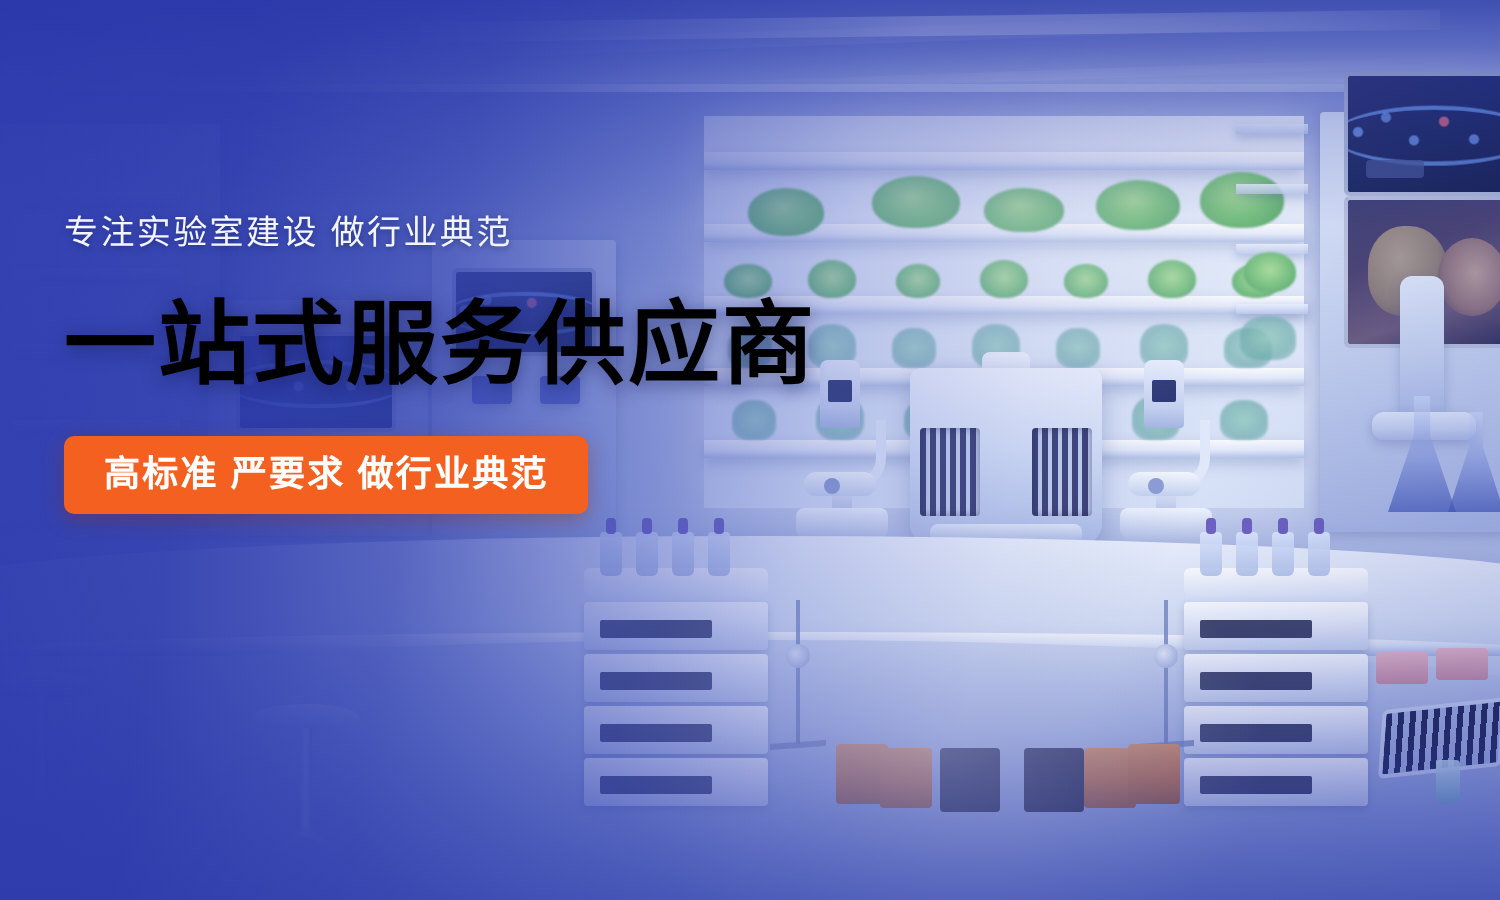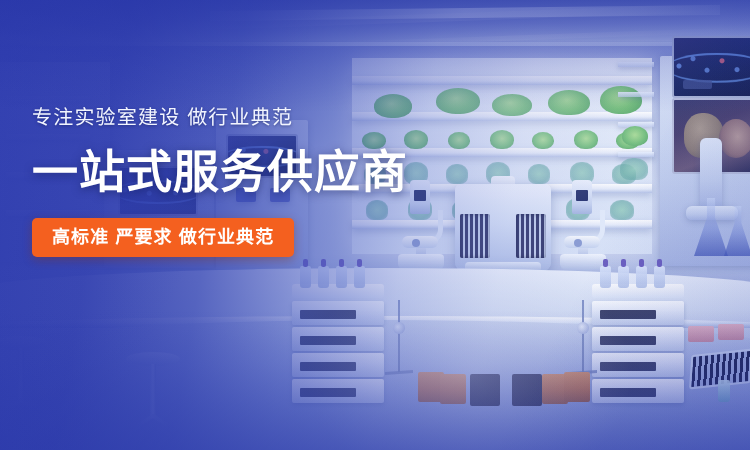--- a/index.html
+++ b/index.html
@@ -365,21 +365,21 @@
 
   
   .content {
     position: absolute;
     left: 32px;
     top: 104px;
     width: 420px;
     z-index: 40;
   }
   .tagline {
-    font-size: 20px;
+    font-size: 17px;
     line-height: 26px;
     letter-spacing: 1.2px;
     color: #f2f5ff;
     font-weight: 400;
     margin: 0 0 16px 0;
     text-shadow: 0 1px 3px rgba(20,30,90,.55);
     white-space: nowrap;
   }
   .headline-1 {
     font-size: 42px;
@@ -388,21 +388,21 @@
     color: #ffffff;
     font-weight: 400;
     margin: 0;
     text-shadow: 0 2px 7px rgba(20,30,90,.45);
     white-space: nowrap;
   }
   .headline-2 {
     font-size: 46px;
     line-height: 52px;
     letter-spacing: 1px;
-    color: #ffffff;
+    color: #000000;
     font-weight: 700;
     margin: 2px 0 0 0;
     text-shadow: 0 2px 9px rgba(18,28,85,.55);
     white-space: nowrap;
   }
   .cta {
     display: inline-block;
     margin-top: 20px;
     padding: 8px 20px 9px 20px;
     background: #f4601f;

